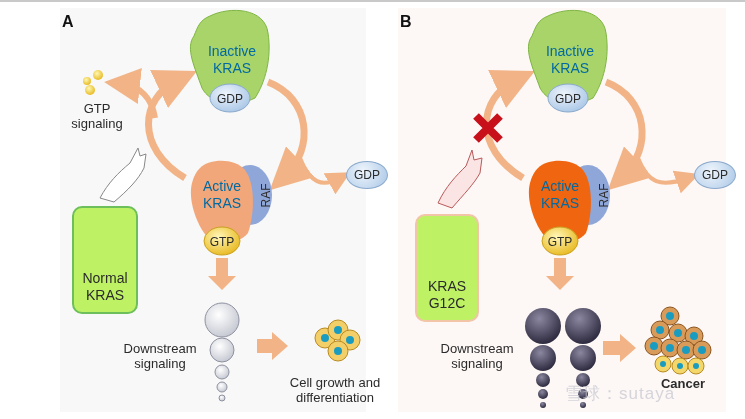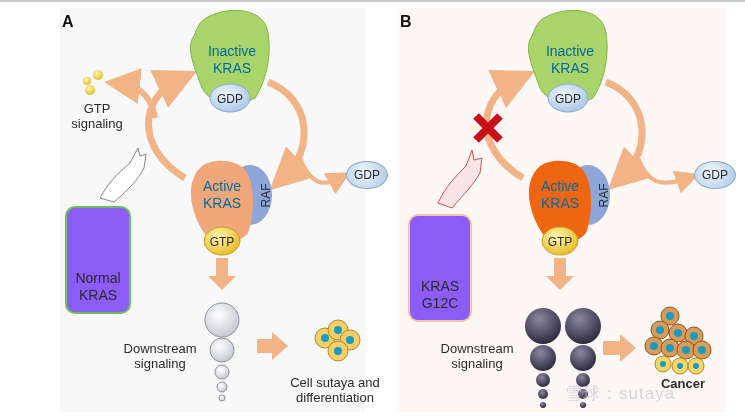--- a/index.html
+++ b/index.html
@@ -6,21 +6,21 @@
   body { width:745px; height:419px; background:#ffffff; position:relative; overflow:hidden;
          font-family:"Liberation Sans", sans-serif; color:#222; }
   .topline { position:absolute; left:0; top:0; width:745px; height:2px; background:#c9c9c9; }
   .panel { position:absolute; top:8px; height:404px; }
   #panel-a { left:60px; width:306px; background:#f7f8f7; }
   #panel-b { left:398px; width:328px; background:#fdf8f6; }
   .letter { position:absolute; font-weight:bold; font-size:16px; color:#111; }
   svg { position:absolute; left:0; top:0; overflow:visible; }
   .lbl { position:absolute; text-align:center; font-size:13px; line-height:15px; color:#2b2b2b; white-space:nowrap; }
   .lbl-in { position:absolute; text-align:center; font-size:14px; line-height:17px; color:#0369a1; }
-  .status-box { position:absolute; border-radius:10px; background:#8b5cf6; }
+  .status-box { position:absolute; border-radius:10px; background:#bef264;margin-left:7px; }
   .status-text { position:absolute; width:100%; text-align:center; font-size:14px; line-height:17px; color:#2b2b2b; }
   .watermark { position:absolute; font-size:17px; color:rgba(200,200,210,0.75); letter-spacing:1px; }
 </style>
 </head>
 <body>
 
 <div class="topline"></div>
 
 <div class="panel" id="panel-a">
   <div class="letter" style="left:2px;top:5px;">A</div>
@@ -124,21 +124,21 @@
       <div>Normal</div>
       <div>KRAS</div>
     </div>
   </div>
 
   <div class="lbl" style="left:55px;top:333px;width:90px;">
     <div>Downstream</div>
     <div>signaling</div>
   </div>
   <div class="lbl" style="left:220px;top:367px;width:110px;">
-    <div>Cell sutaya and</div>
+    <div>Cell growth and</div>
     <div>differentiation</div>
   </div>
 </div>
 
 <div class="panel" id="panel-b">
   <div class="letter" style="left:2px;top:5px;">B</div>
 
   <svg width="328" height="404">
     <defs>
       <marker id="ahB" markerWidth="6" markerHeight="6" refX="3" refY="3" orient="auto" markerUnits="strokeWidth">

